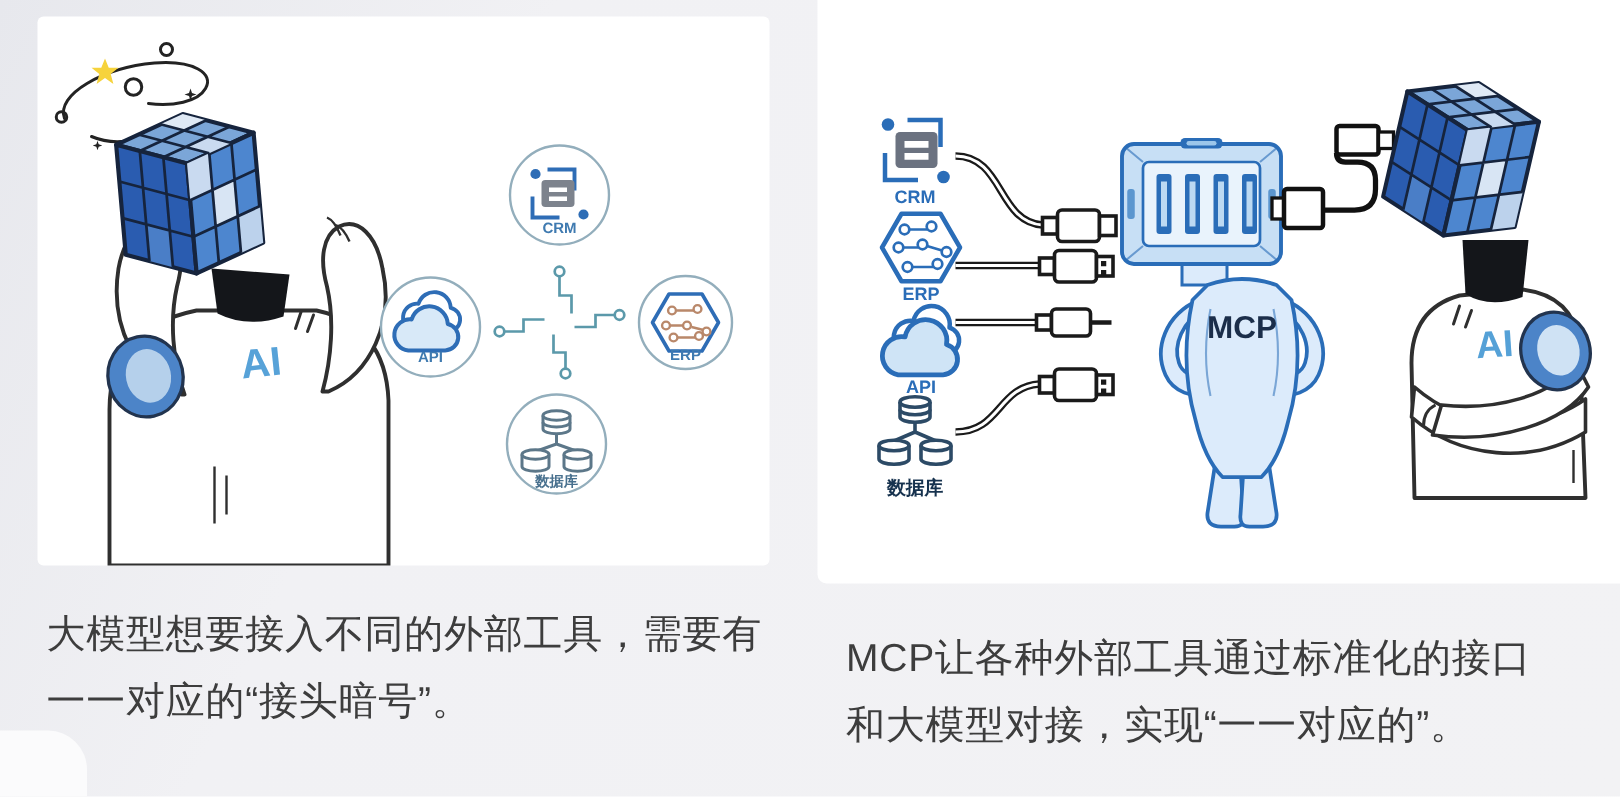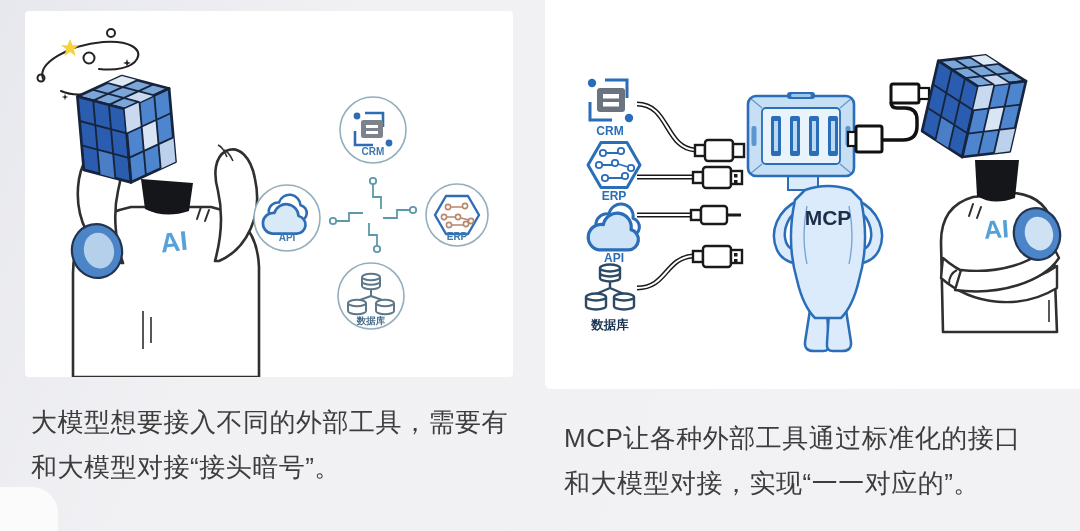--- a/index.html
+++ b/index.html
@@ -326,21 +326,21 @@
         <g transform="rotate(-14 492 234)">
           <ellipse cx="492" cy="234" rx="23" ry="26" fill="#4c84c8" stroke="#22344f" stroke-width="2.2"></ellipse>
           <ellipse cx="494" cy="234" rx="14" ry="17" fill="#cfe2f4"></ellipse>
         </g>
       </g>
     </svg>
   </section>
 
   <p class="caption left">
     <span>大模型想要接入不同的外部工具，需要有</span><br>
-    <span>和大模型对接“接头暗号”。</span>
+    <span>一一对应的“接头暗号”。</span>
   </p>
   <p class="caption right">
     <span>MCP让各种外部工具通过标准化的接口</span><br>
     <span>和大模型对接，实现“一一对应的”。</span>
   </p>
 
   <div class="corner-blob"></div>
 </div>
 
 </body></html>

